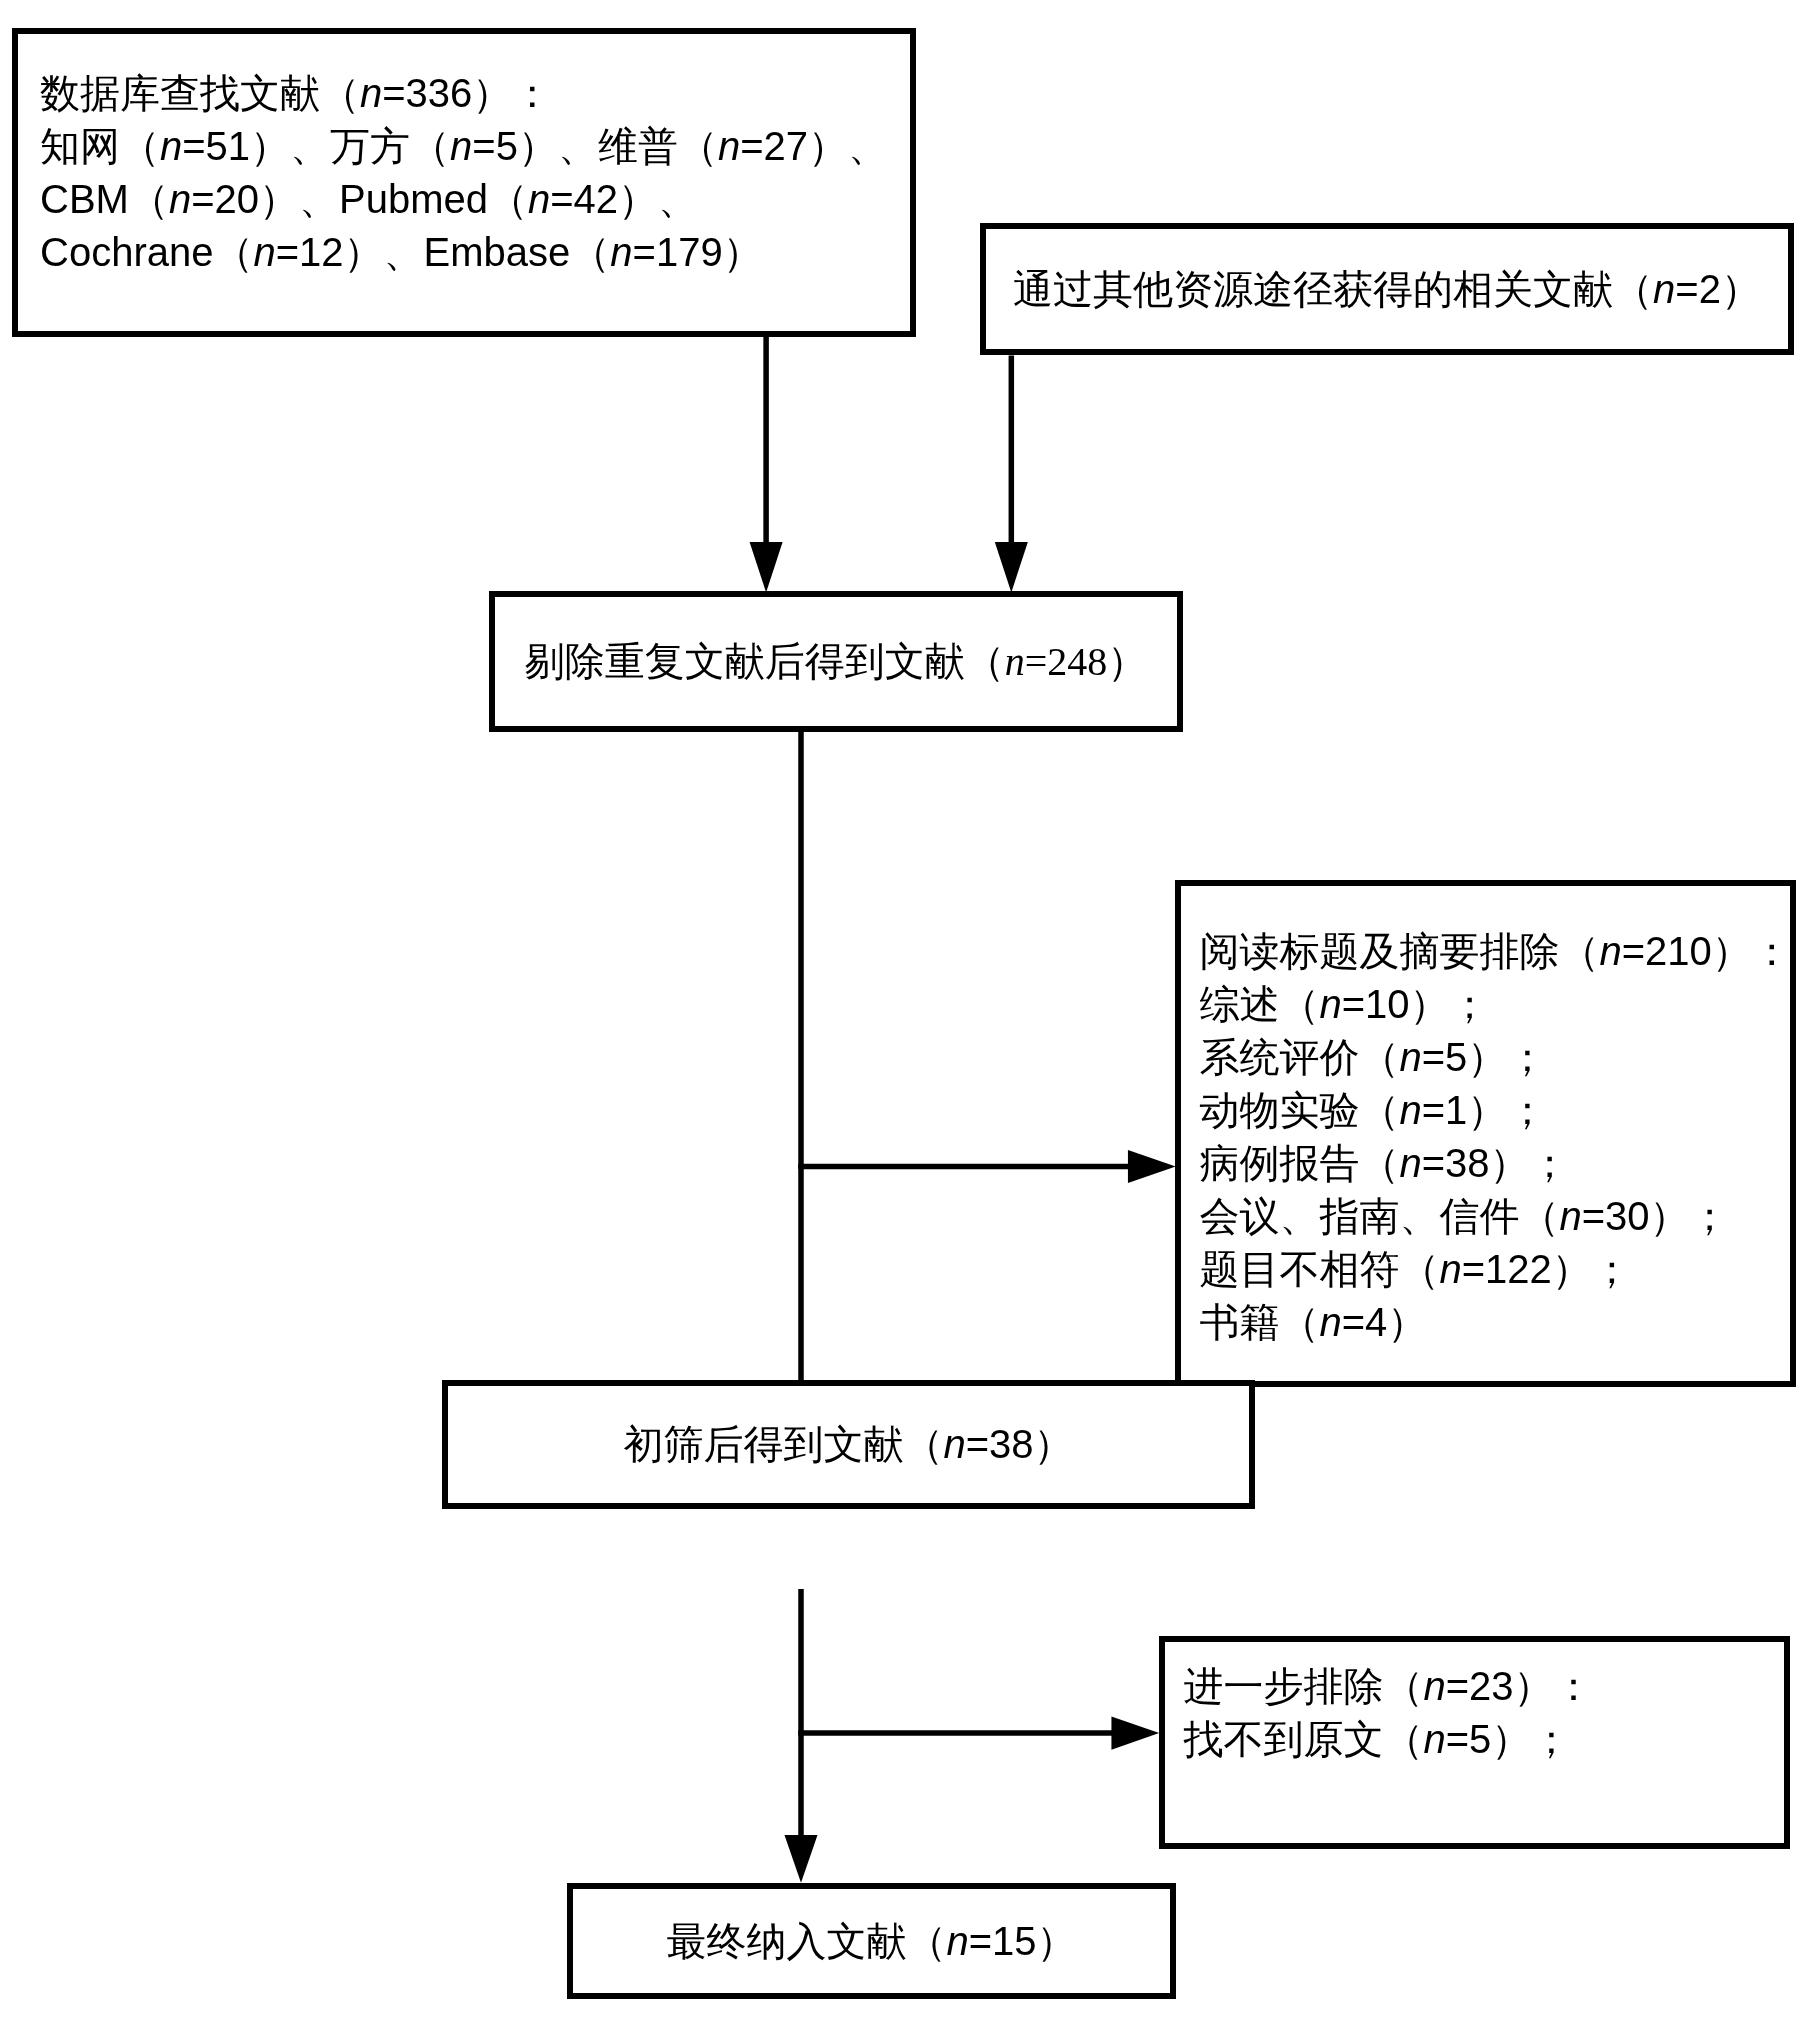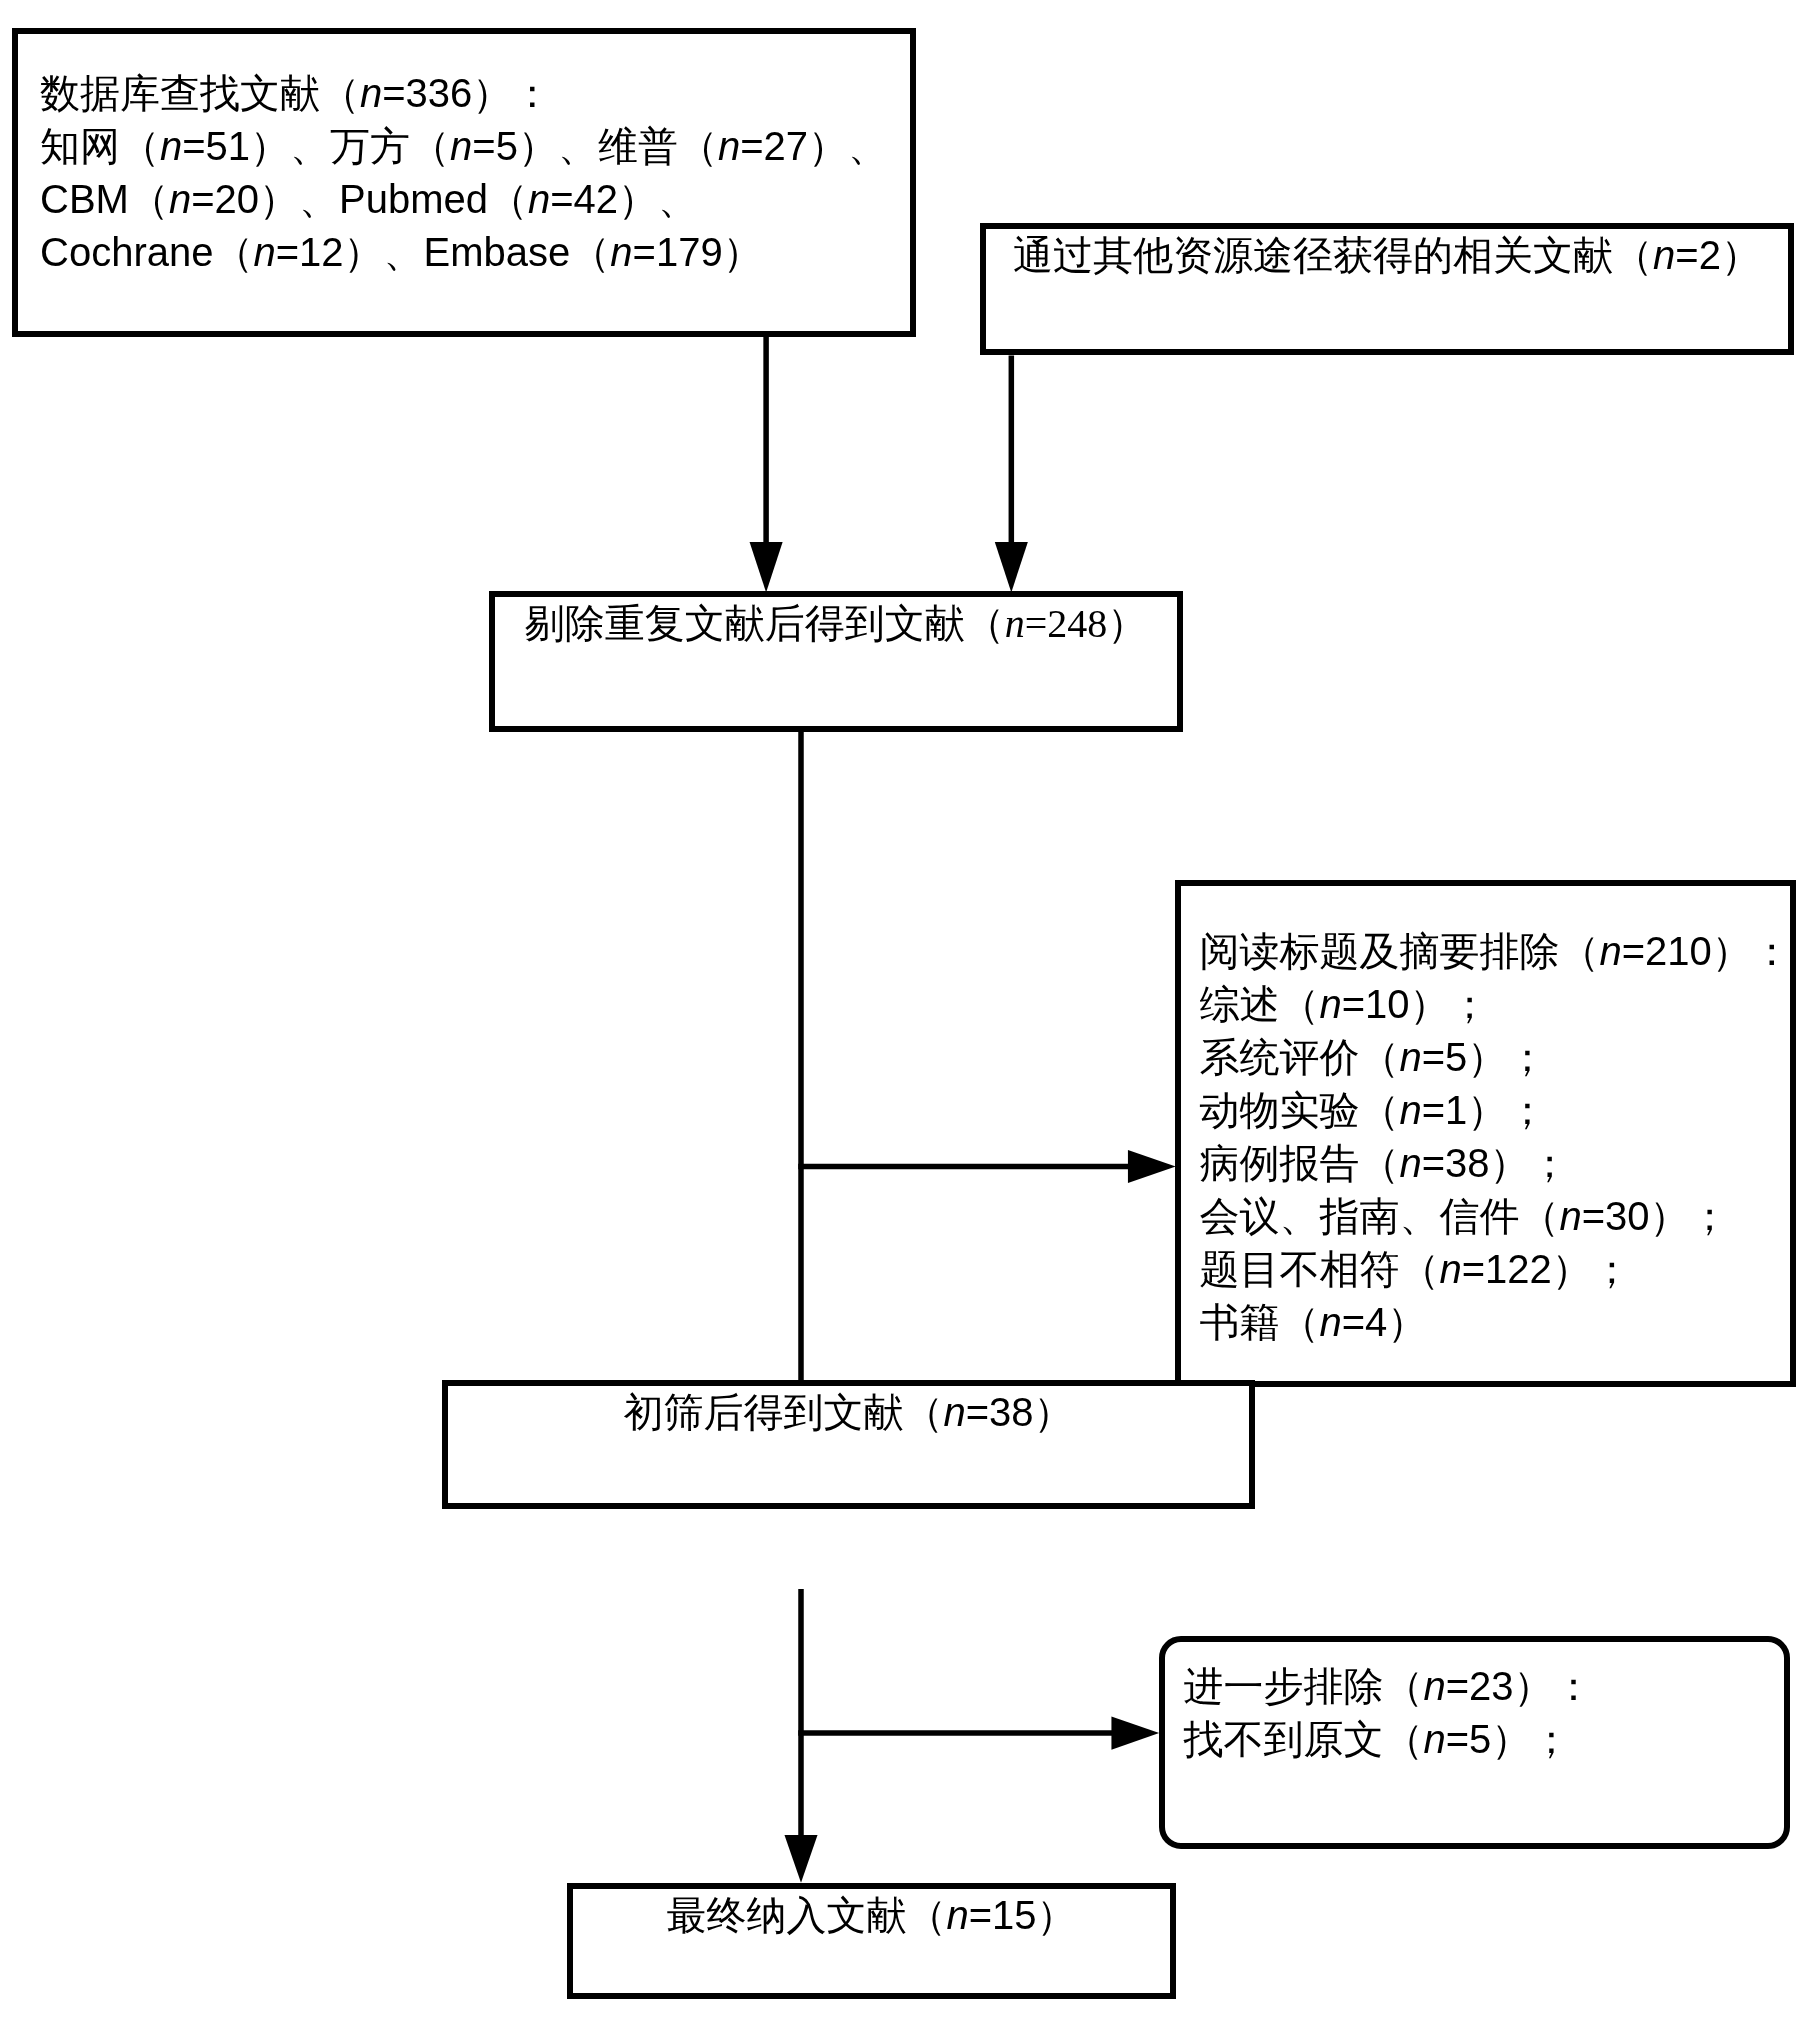--- a/index.html
+++ b/index.html
@@ -18,35 +18,35 @@
   .canvas{position:absolute;left:0;top:0;width:1816px;height:1758px;}
   .box{
     position:absolute;
     box-sizing:border-box;
     border:6.4px solid var(--line);
     background:var(--bg);
     font-size:40px;
     color:var(--text);
   }
   .box.center{
-    display:flex;justify-content:center;
+    display:flex;align-items:center;justify-content:center;
     text-align:center;
   }
   .box .line{
     line-height:53px;
     white-space:nowrap;
   }
   .box i{font-style:italic;}
   
   .box-database{left:12px;top:27.5px;width:904px;height:309px;padding:33px 14.7px 0 22px;}
   .box-other{left:980px;top:223px;width:814px;height:132px;}
   .box-dedup{left:489px;top:591px;width:694px;height:141px;font-family:Liberation Serif, serif;}
   .box-excl1{left:1175px;top:880px;width:621px;height:507px;padding:39px 9.2px 0 18.4px;}
   .box-screen{left:442px;top:1380px;width:813px;height:129px;}
-  .box-excl2{left:1159px;top:1636px;width:631px;height:213px;padding:18.4px 9.2px 0 18.4px;border-radius:22px;}
+  .box-excl2{left:1159px;top:1636px;width:631px;height:213px;padding:18.4px 9.2px 0 18.4px;}
   .box-final{left:567px;top:1883px;width:609px;height:116px;}
   svg.arrows{position:absolute;left:0;top:0;pointer-events:none;}
   svg.arrows .shaft{stroke:var(--line);stroke-width:6;}
   svg.arrows .head{fill:var(--line);stroke:none;}
 </style>
 </head>
 <body>
 
 <div class="canvas">
 

